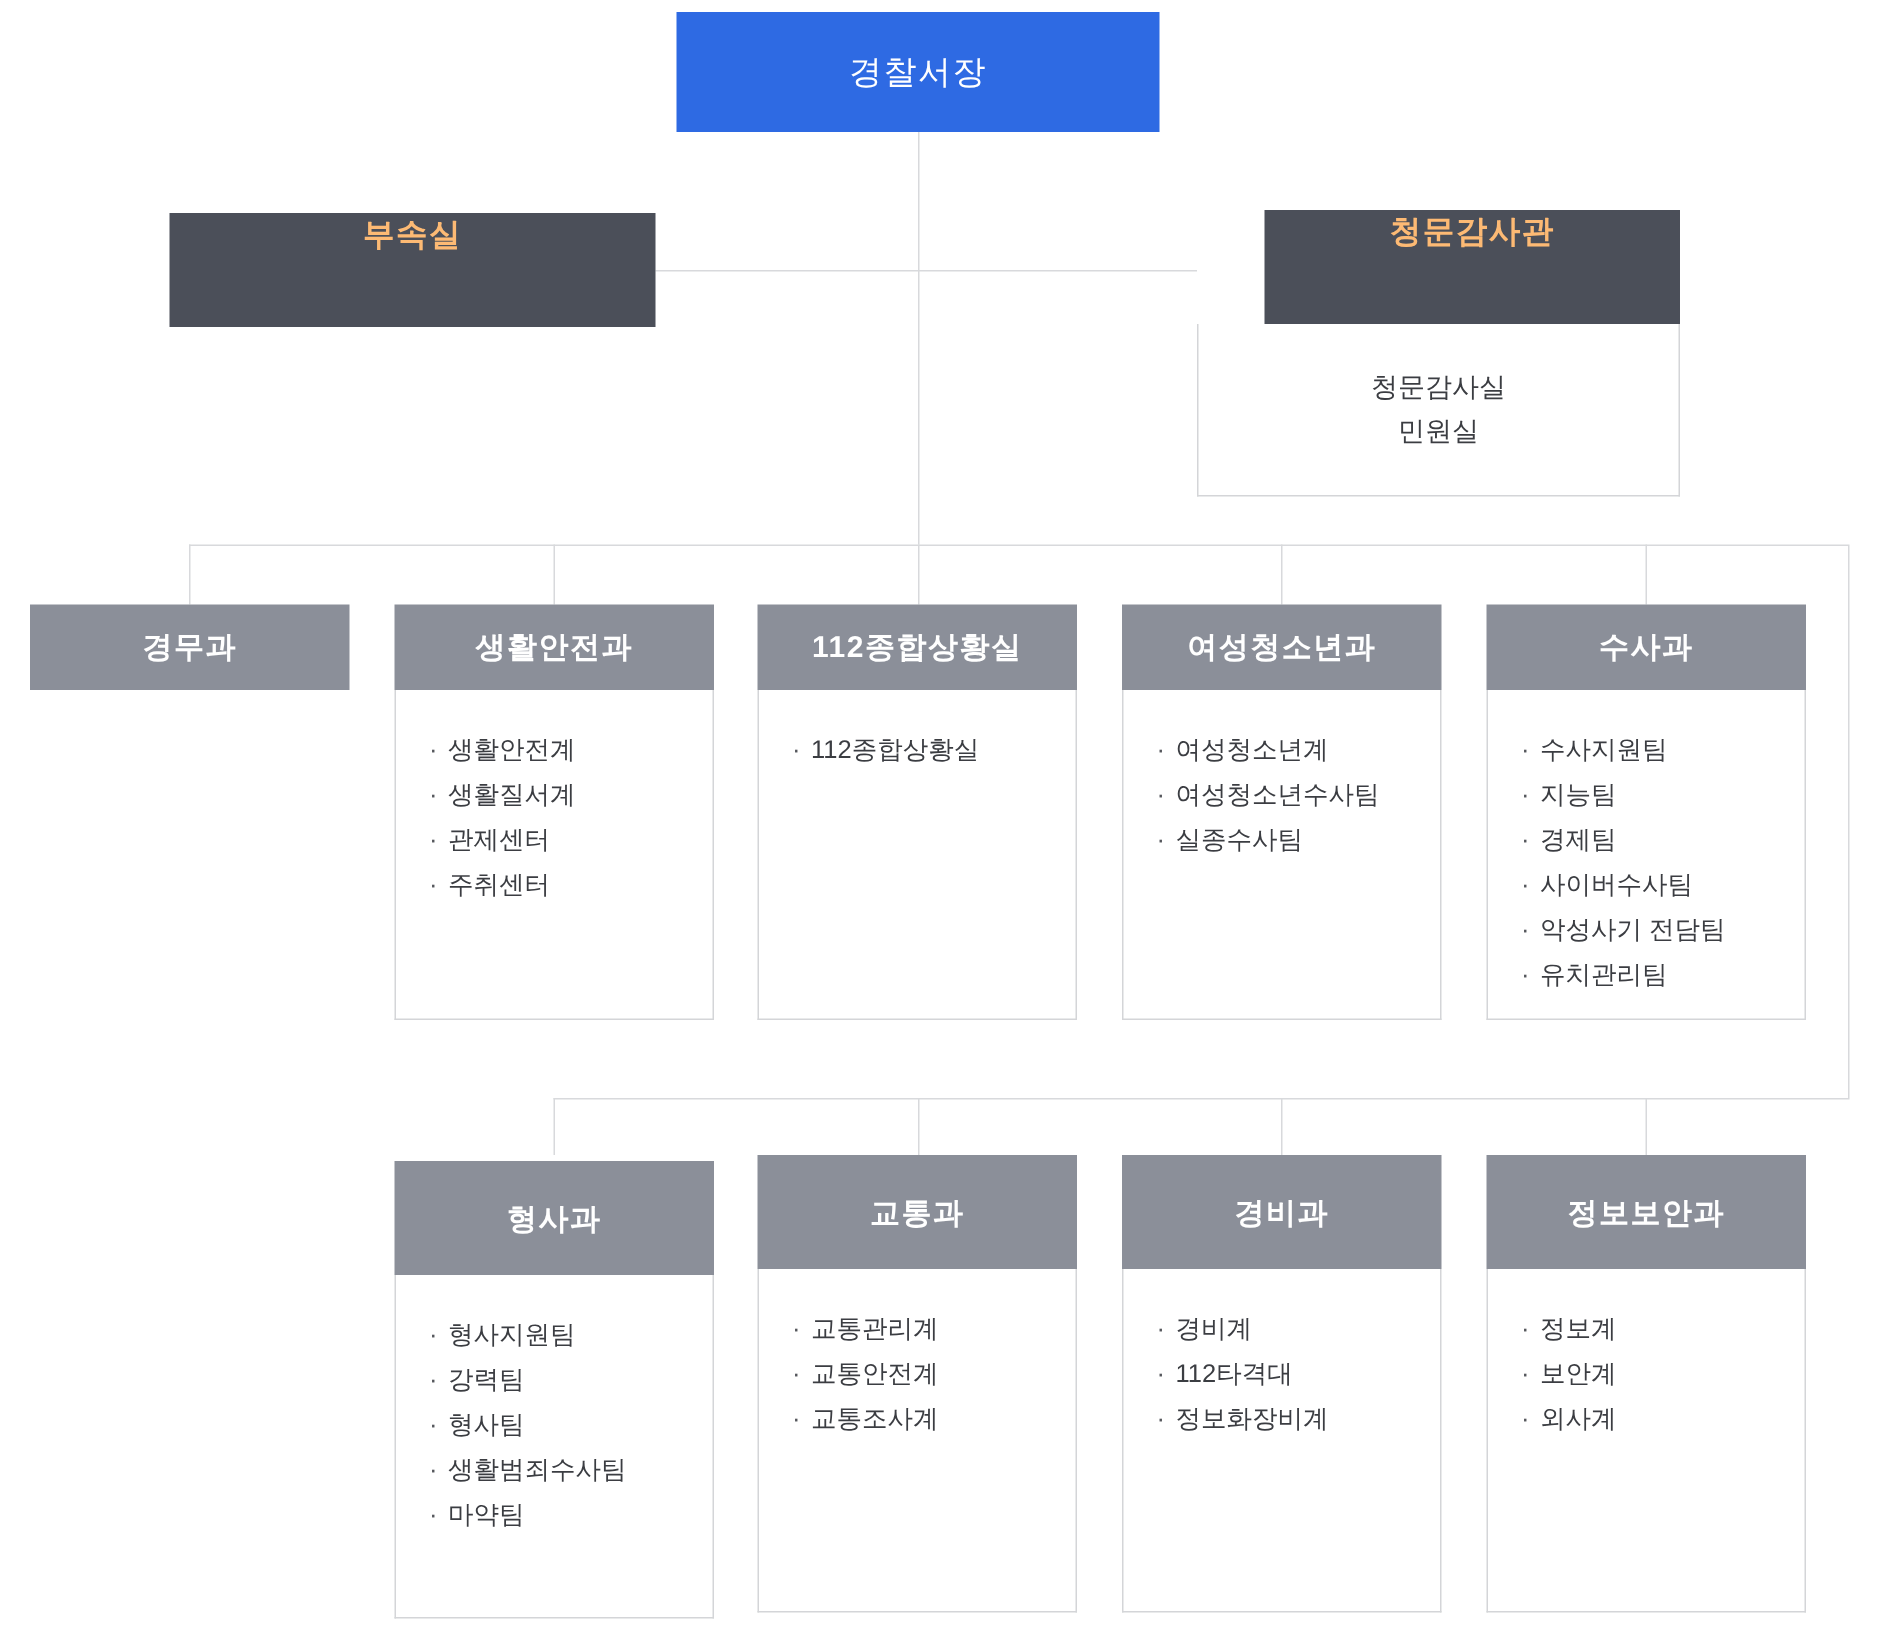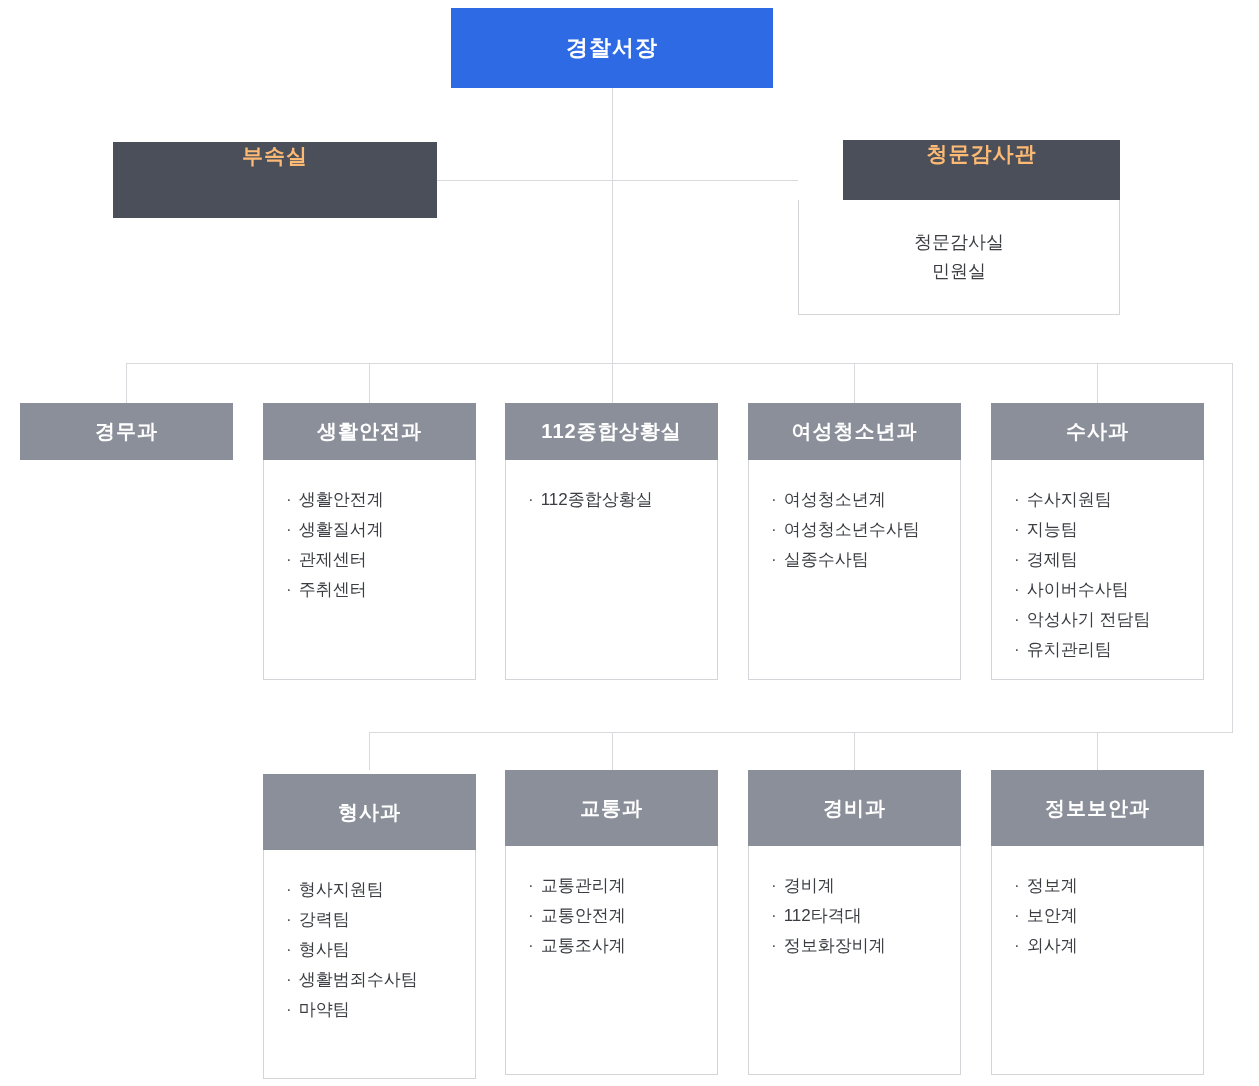--- a/index.html
+++ b/index.html
@@ -6,28 +6,28 @@
   body{font-family:"Liberation Sans","DejaVu Sans",sans-serif;}
   .canvas{position:relative;width:1259px;height:1086px;background:#ffffff;overflow:hidden;}
 
   
   .hline{position:absolute;height:1px;background:#d8d9dc;}
   .vline{position:absolute;width:1px;background:#d8d9dc;}
 
   
   .chief{position:absolute;left:451px;top:8px;width:322px;height:80px;
          background:#2e6ae3;color:#ffffff;display:flex;align-items:center;justify-content:center;
-         font-size:22px;font-weight:bold;letter-spacing:1px;}
+         font-size:22px;font-weight:normal;letter-spacing:1px;}
 
   
   .darkbox{background:#4b4f59;color:#fdba74;display:flex;align-items:flex-start;justify-content:center;
            font-size:21px;font-weight:bold;letter-spacing:1px;}
   .annex{position:absolute;left:113px;top:142px;width:324px;height:76px;}
   .audit{position:absolute;left:798px;top:140px;width:322px;}
-  .audit .hd{height:60px;margin-left:45px;}
+  .audit .hd{height:76px;margin-left:45px;}
   .audit .bd{height:114px;background:#ffffff;border:1px solid #d4d5d8;border-top:none;
              display:flex;flex-direction:column;align-items:center;justify-content:center;text-align:right;}
   .audit .bd .item{font-size:18px;color:#3b3d42;line-height:1.6;}
 
   
   .dept{position:absolute;width:213px;}
   .dept .hd{height:57px;background:#8b8f99;color:#ffffff;display:flex;align-items:center;justify-content:center;
             font-size:20px;font-weight:bold;letter-spacing:1px;}
   .dept .bd{background:#ffffff;border:1px solid #d4d5d8;border-top:none;
             padding:25px 8px 0 22px;box-sizing:border-box;}

